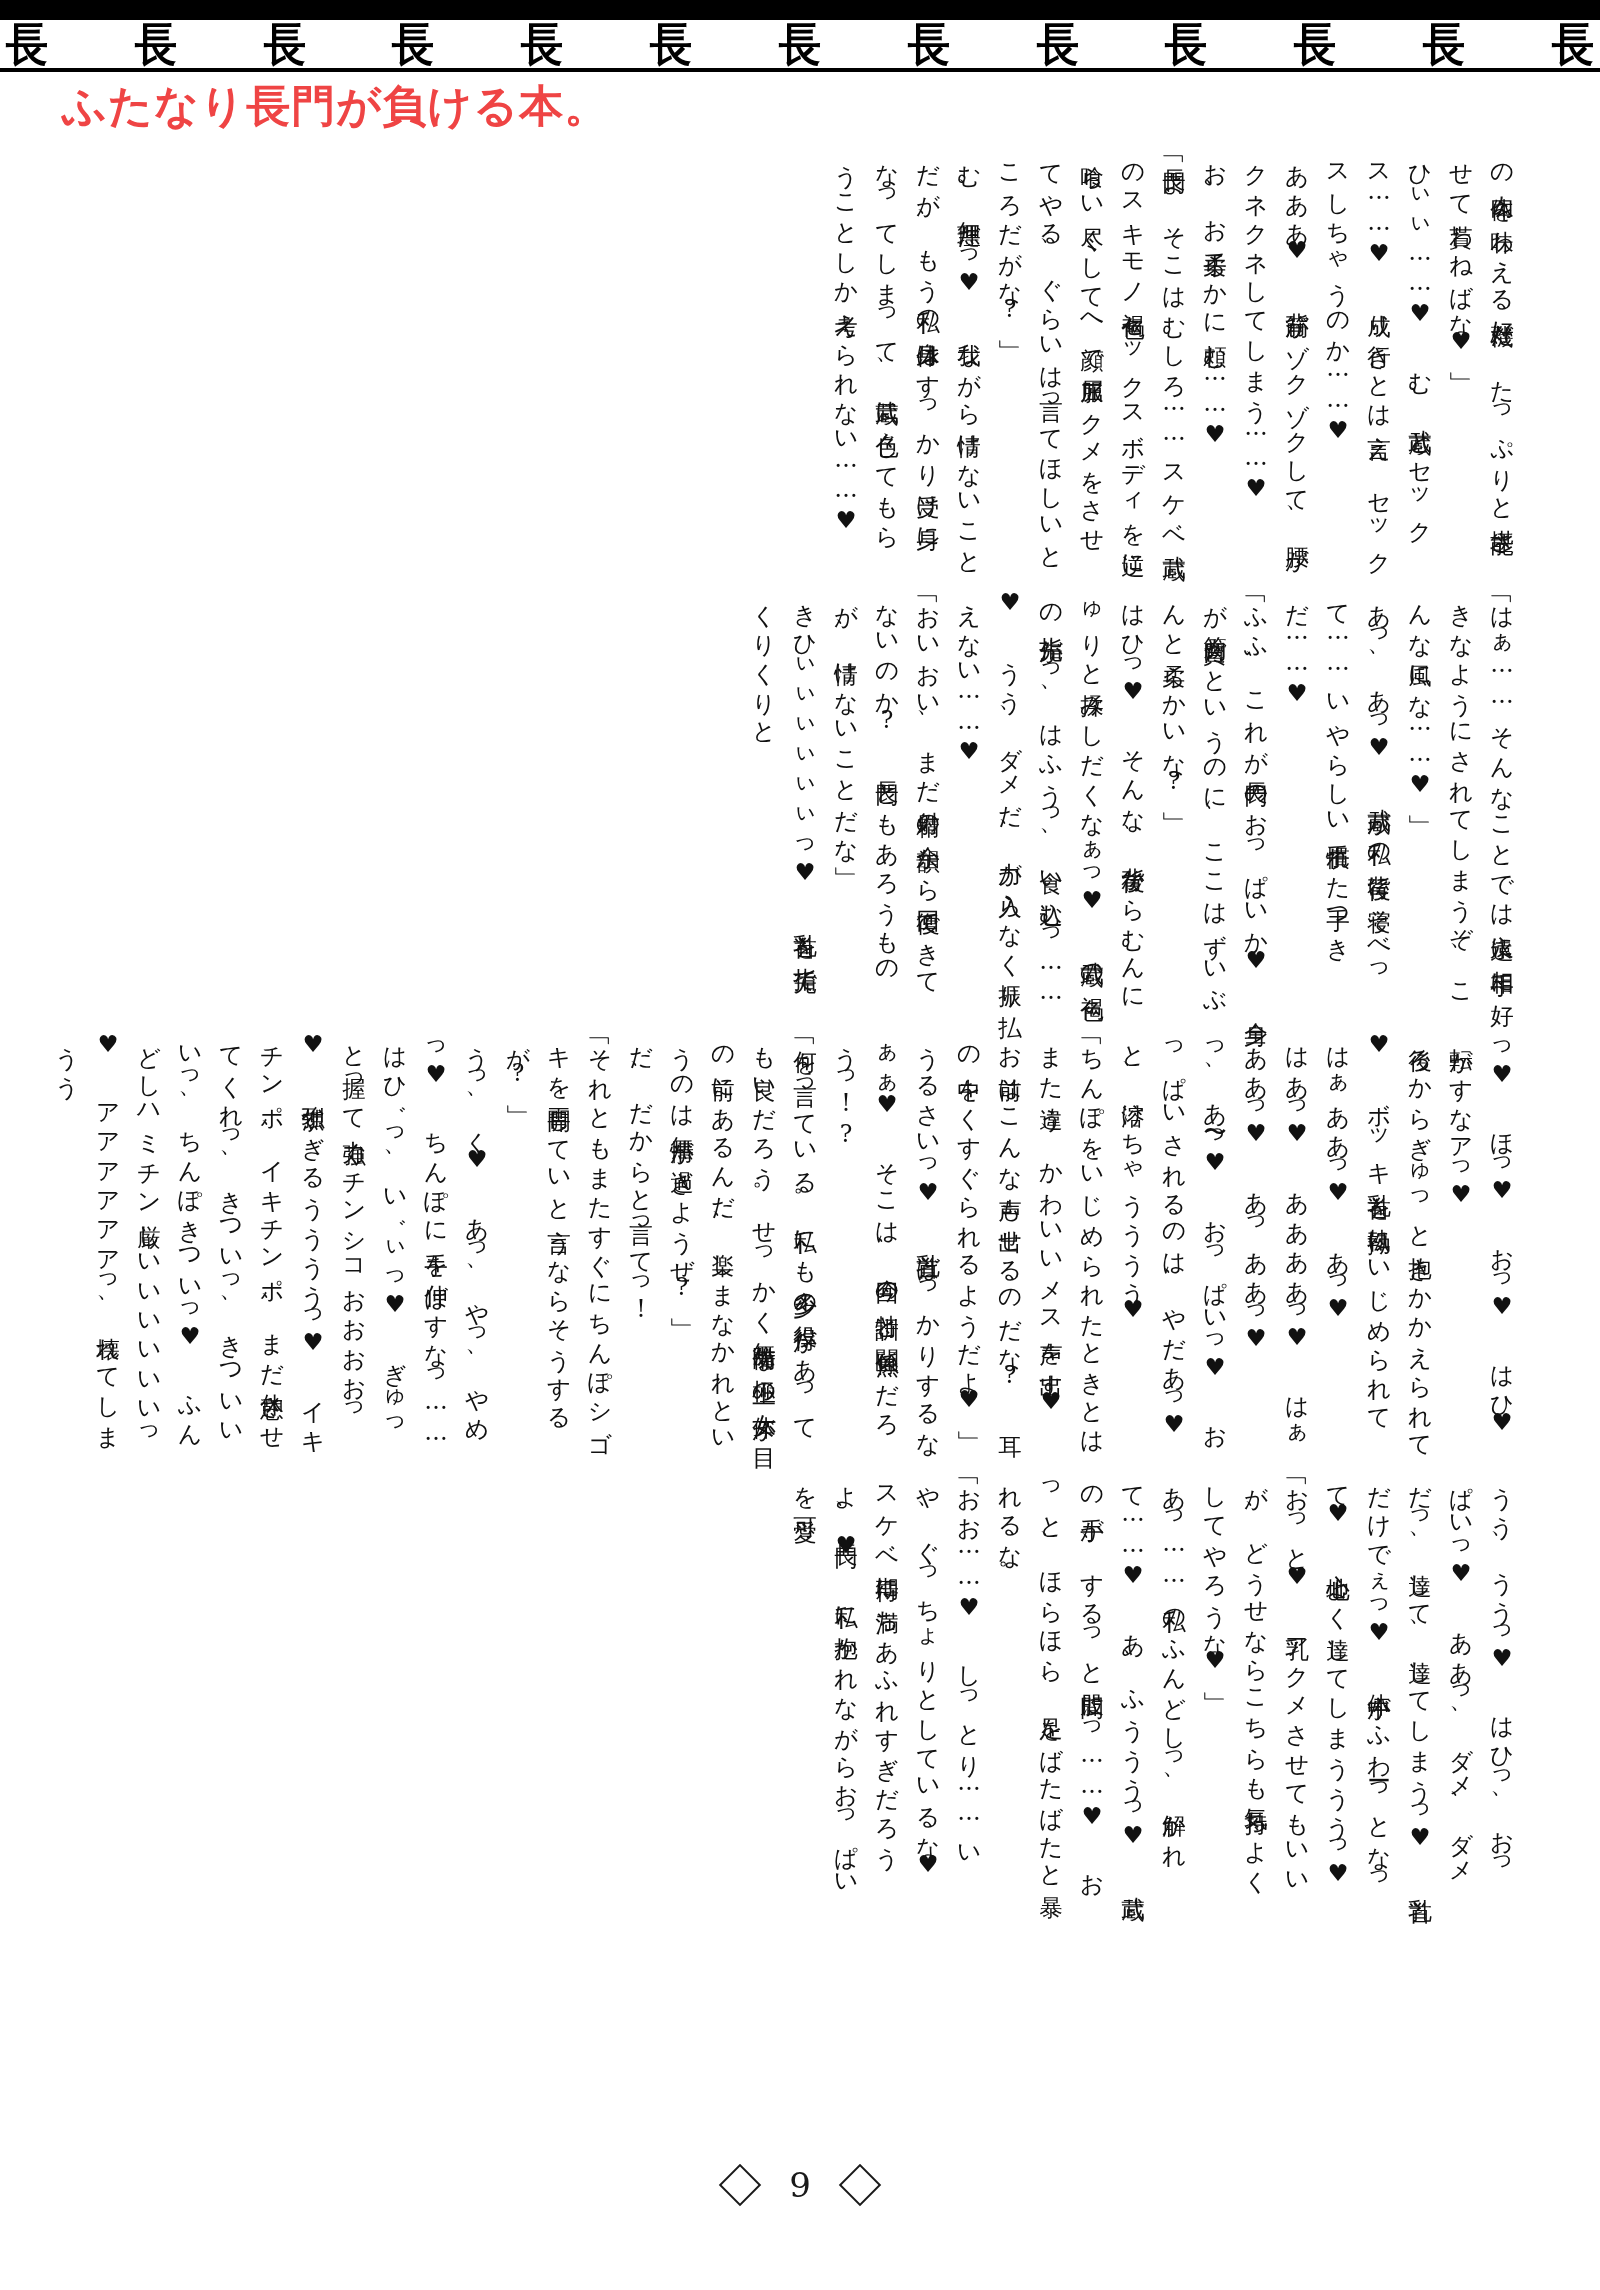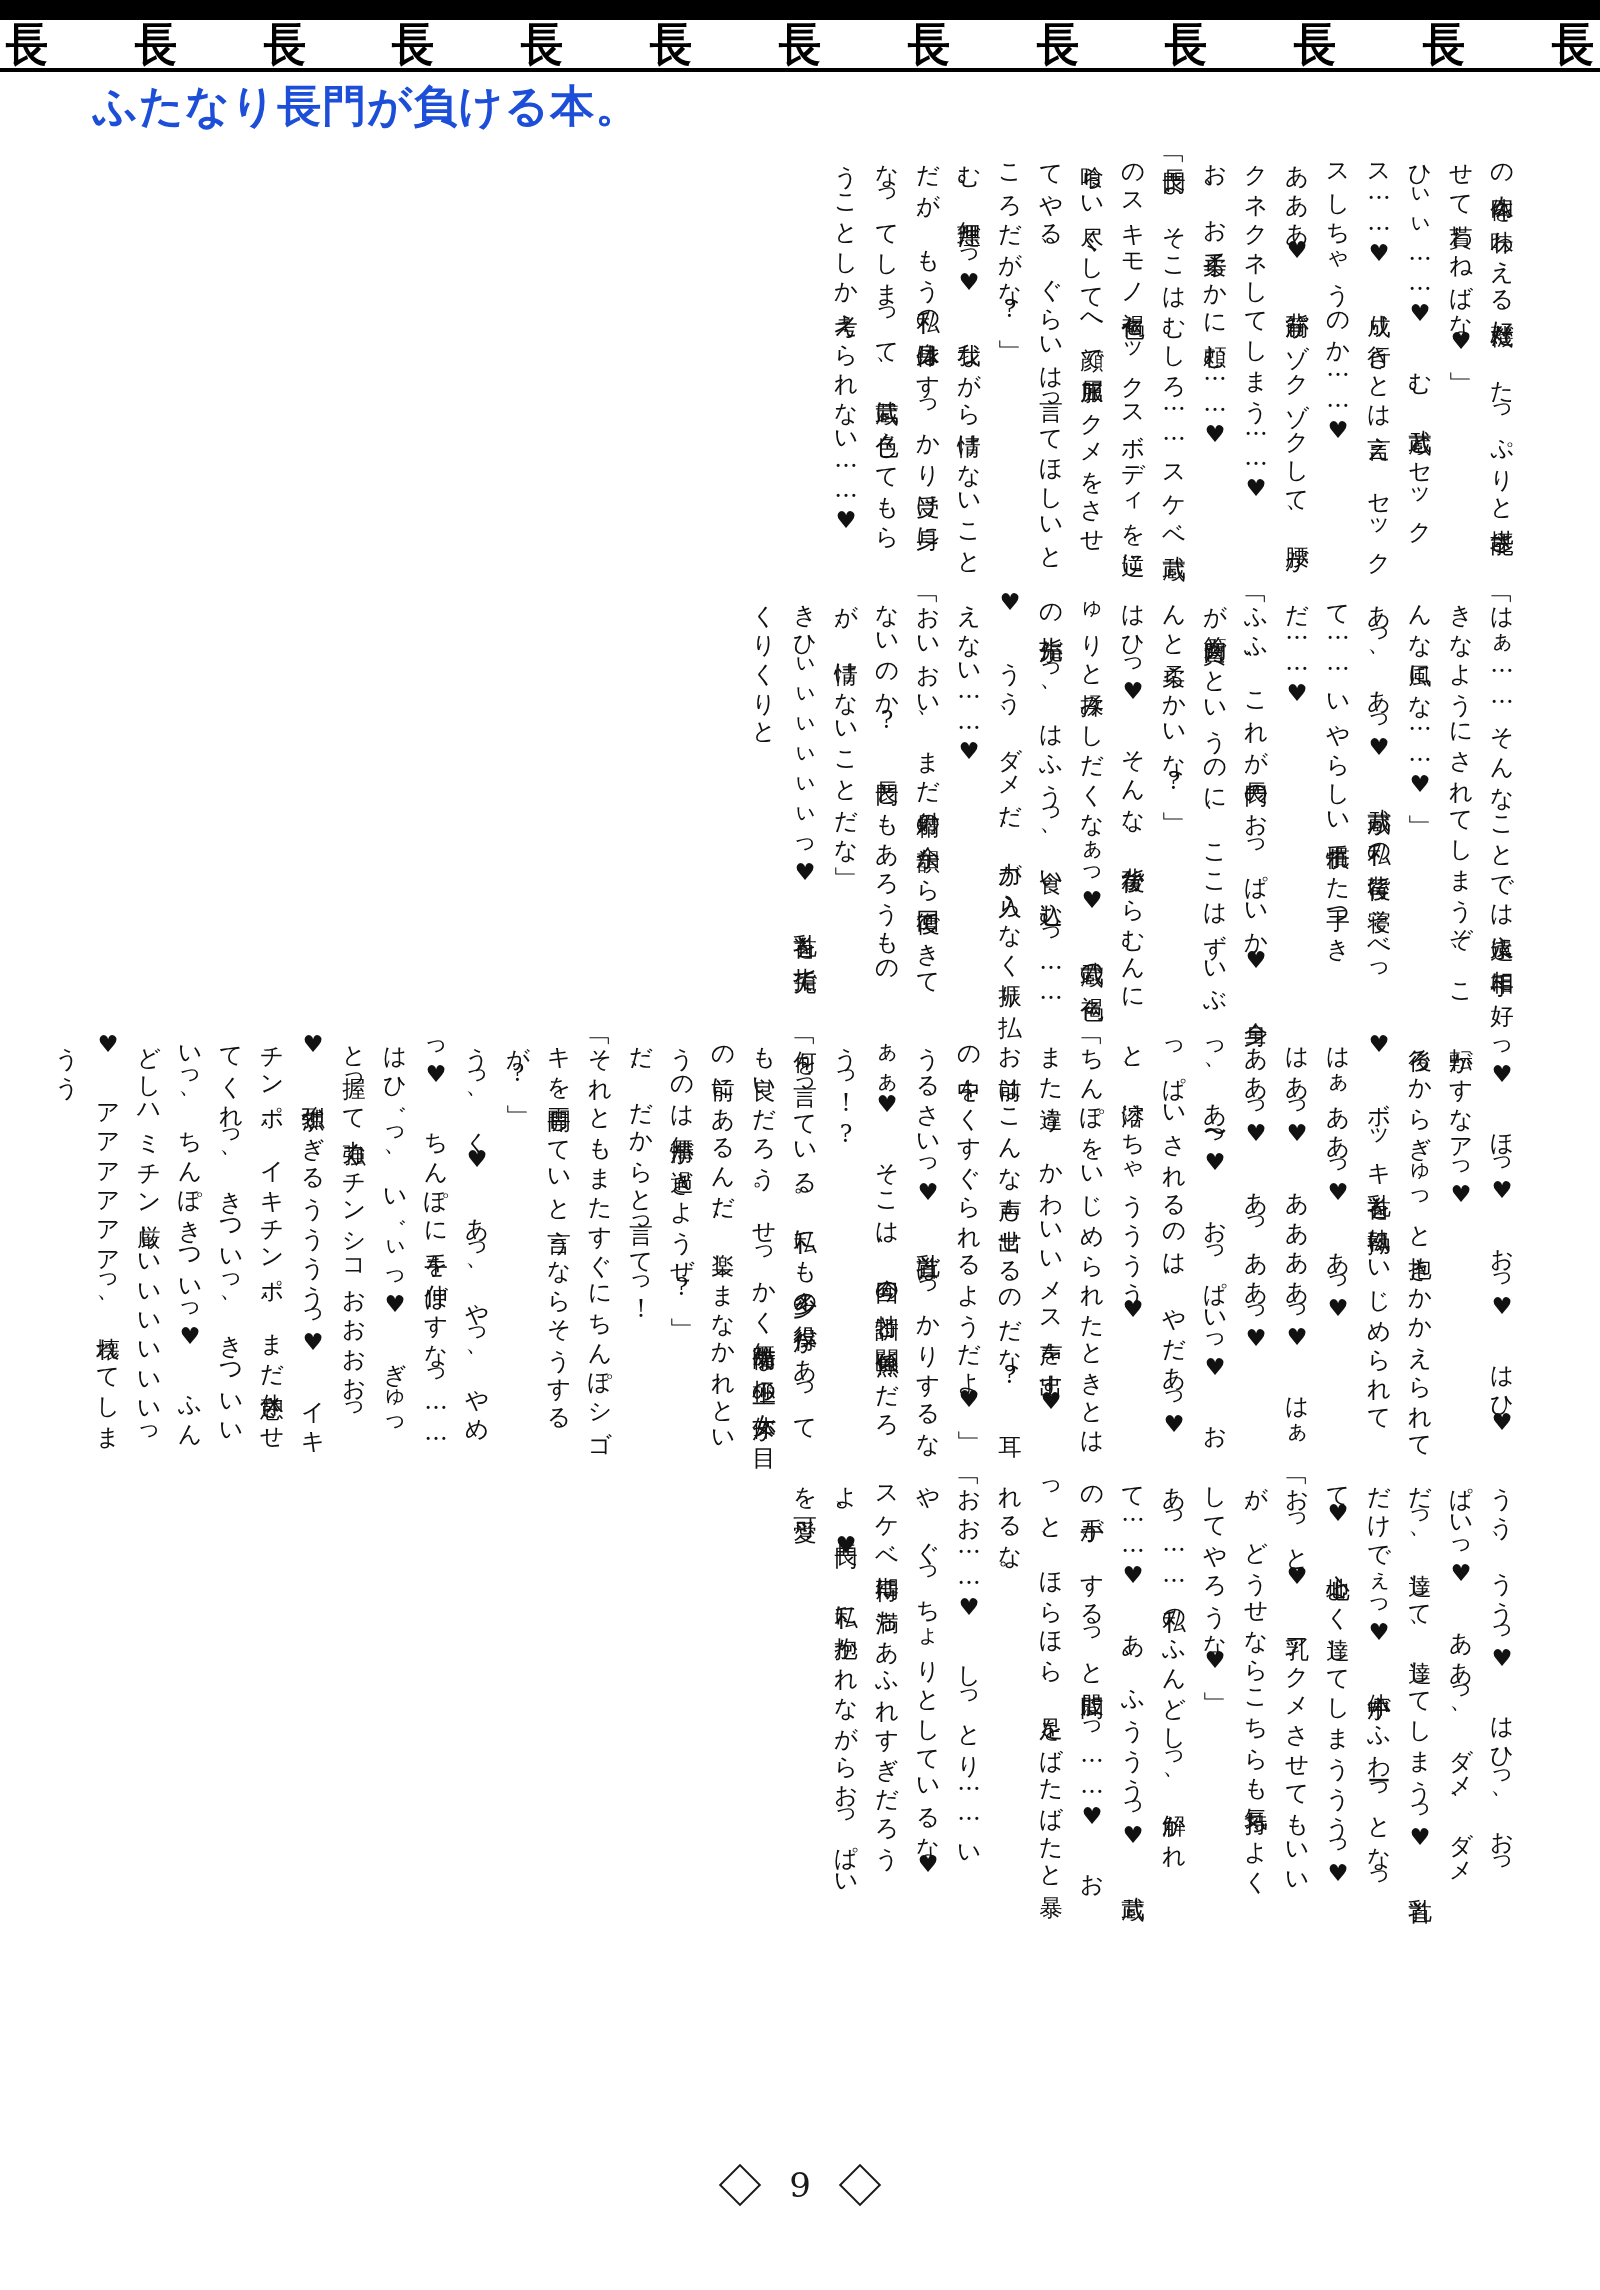--- a/index.html
+++ b/index.html
@@ -55,23 +55,22 @@
   
   #page-title {
     position: absolute;
     left: 62px;
     top: 78px;
     font-family: "DejaVu Serif", "Liberation Serif", serif;
     font-size: 44px;
     line-height: 56px;
     font-weight: 700;
     letter-spacing: 1px;
-    color: #1d4ed8;
+    color: #ef4444;
     white-space: nowrap;
-    margin-left: 31px;
   }
 
   
   .text-block {
     position: absolute;
     writing-mode: vertical-rl;
     -webkit-writing-mode: vertical-rl;
     text-orientation: upright;
     direction: ltr;
     font-family: "DejaVu Serif", "Liberation Serif", serif;

